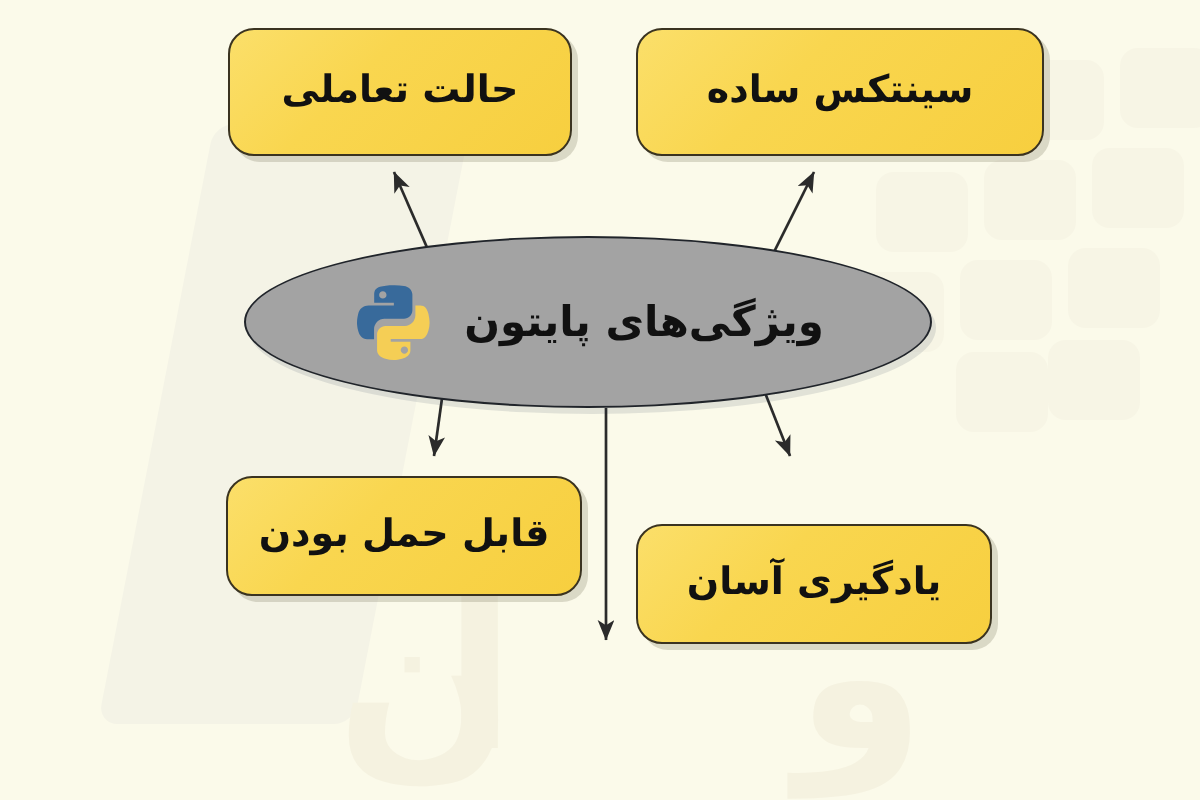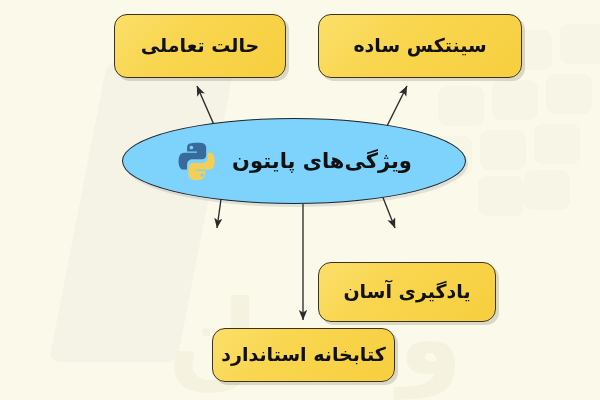--- a/index.html
+++ b/index.html
@@ -79,21 +79,21 @@
     line-height: 1.25;
     white-space: nowrap;
   }
   .leaf {
     background: linear-gradient(135deg, #fbdf6a 0%, #f9d64f 38%, #f7cf3f 100%);
     border: 1.4px solid #3a3320;
     border-radius: 13px;
     box-shadow: 3px 3px 0 rgba(60, 52, 24, 0.17);
   }
   .center-node {
-    background: #7dd3fc;
+    background: #a3a3a3;
     border: 1.5px solid #20242a;
     border-radius: 50%;
     box-shadow: 2px 3px 0 rgba(40, 60, 80, 0.12);
     font-size: 21px;
     gap: 14px;
     flex-direction: row-reverse;
   }
   .py-logo {
     flex: 0 0 auto;
     width: 42px;
@@ -152,22 +152,22 @@
   </div>
 
   <div class="node leaf" style="left:114px; top:14px; width:172px; height:64px;">
     <span>حالت تعاملی</span>
   </div>
 
   <div class="node leaf" style="left:318px; top:14px; width:204px; height:64px;">
     <span>سینتکس ساده</span>
   </div>
 
+  <div class="node leaf" style="left:113px; top:238px; width:178px; height:60px;">
+    <span>قابل حمل بودن</span>
+  </div>
 
   <div class="node leaf" style="left:318px; top:242px; width:178px; height:60px;margin-top:20px;">
     <span>یادگیری آسان</span>
   </div>
 
-  <div class="node leaf" style="left:212px; top:328px; width:183px; height:54px;">
-    <span>کتابخانه استاندارد</span>
-  </div>
 
 </div>
 
 </body></html>

